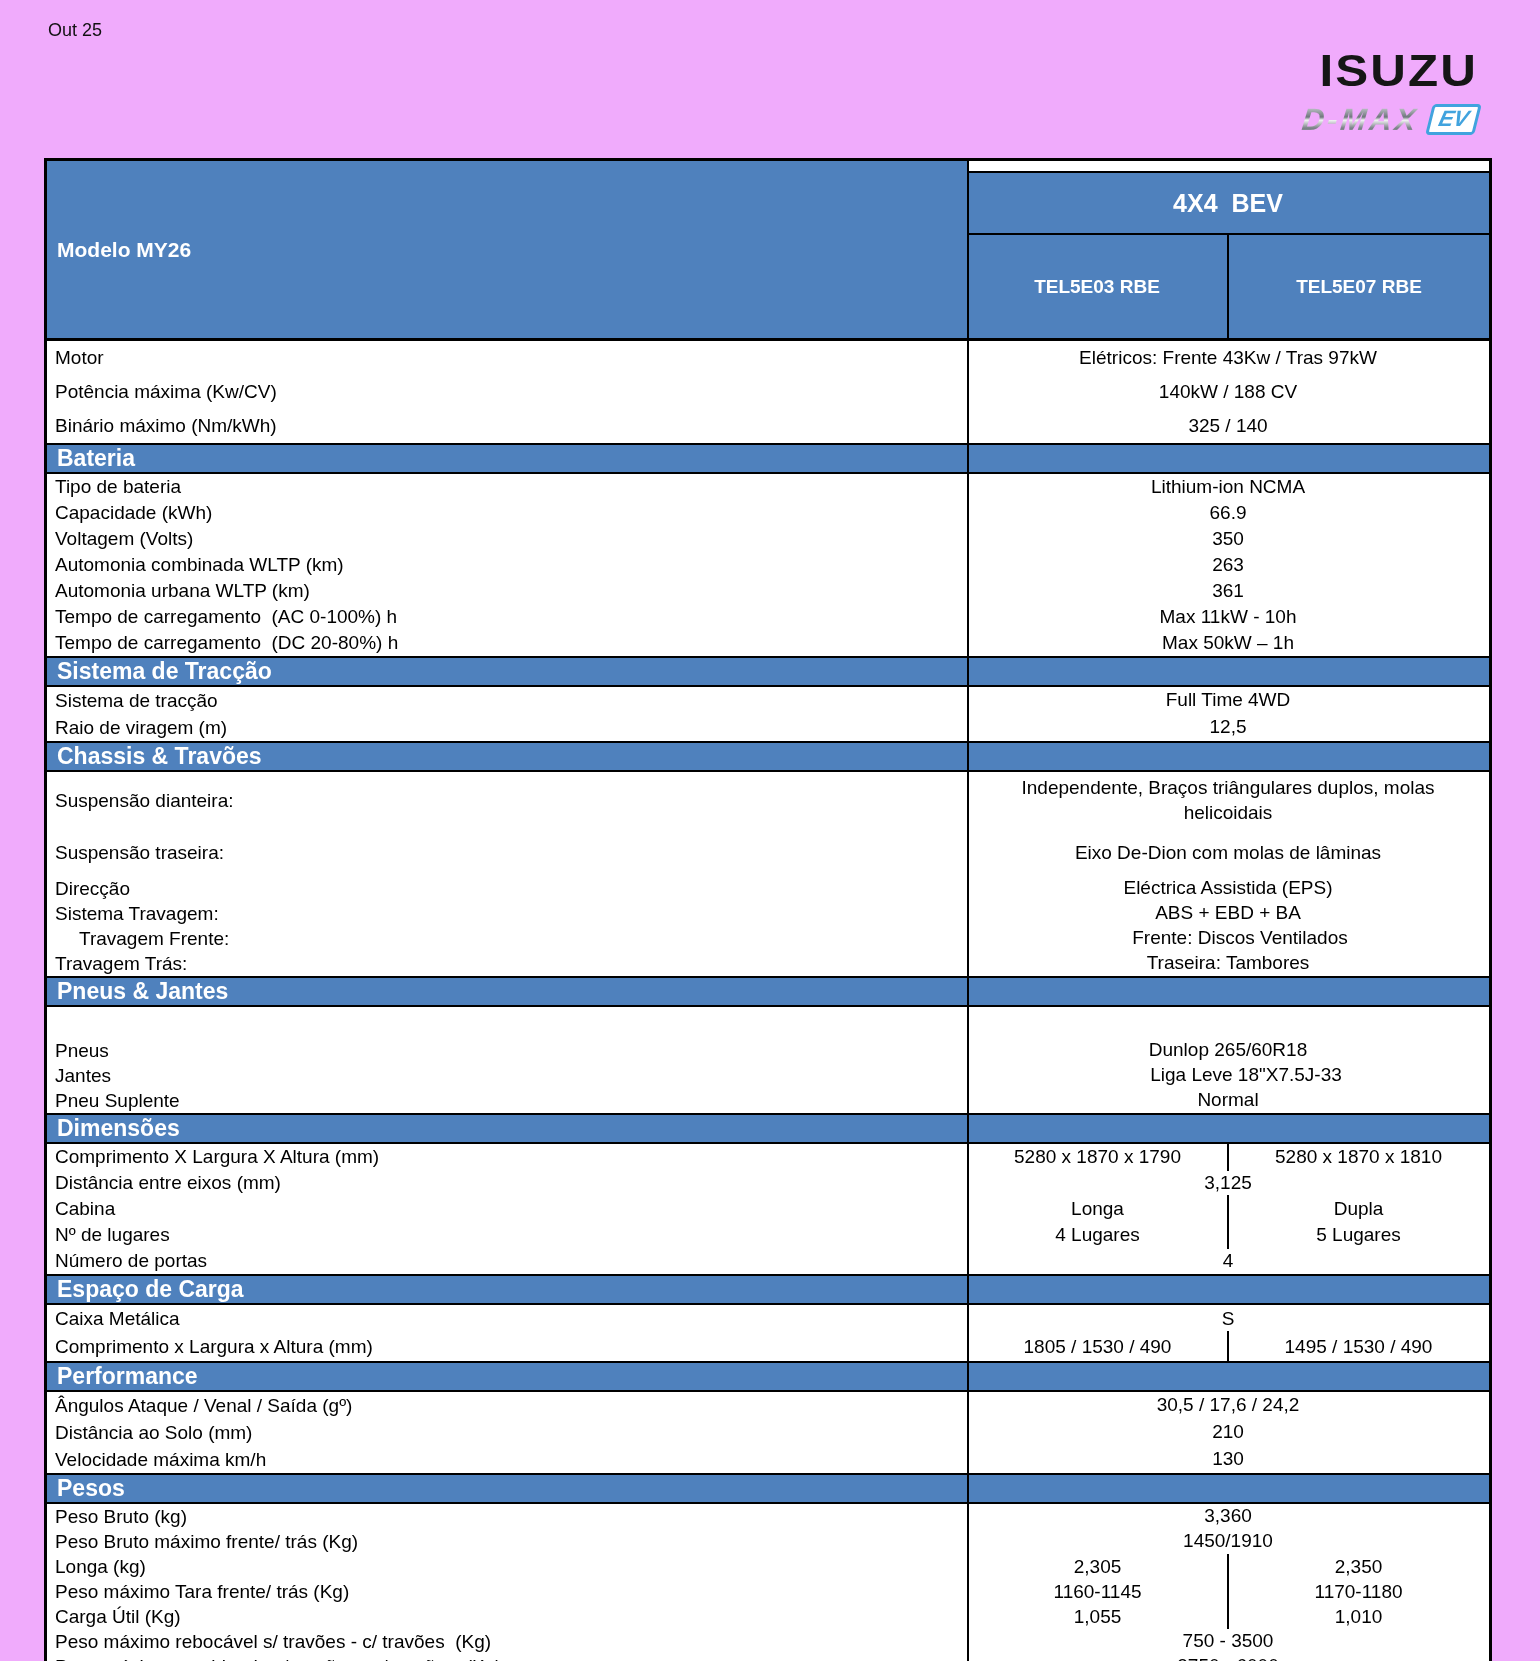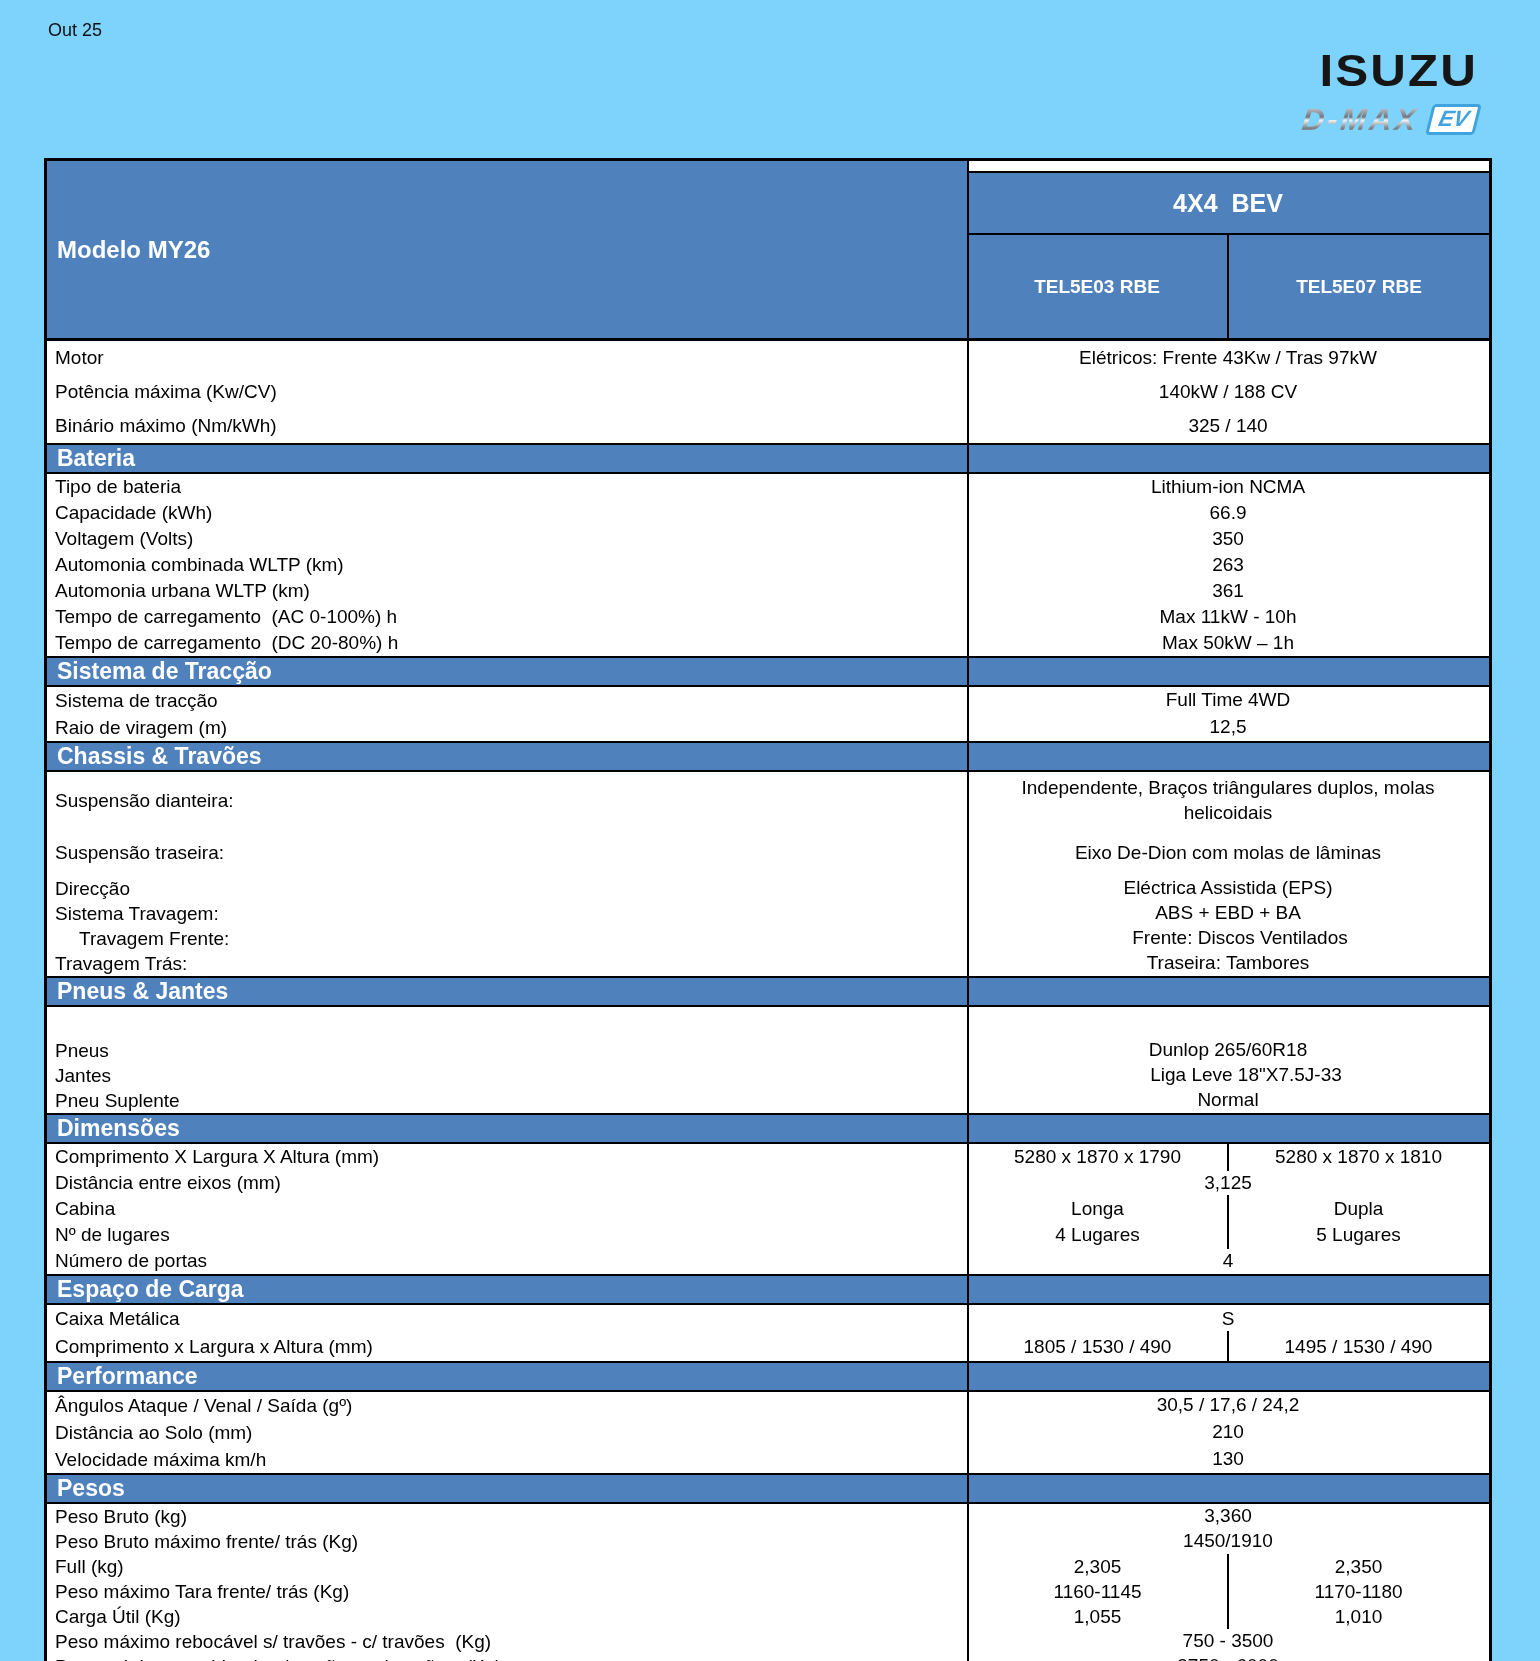--- a/index.html
+++ b/index.html
@@ -3,21 +3,21 @@
 <meta charset="utf-8">
 <style>
   * { box-sizing: border-box; margin: 0; padding: 0; }
   :root { --blue: #4f81bd; --ink: #000; }
   html, body { background: #fff; }
   body {
     width: 1540px; height: 1661px;
     font-family: "Liberation Sans", sans-serif;
     color: #000; position: relative; overflow: hidden;
   }
-  .page { position: absolute; inset: 0; background: #7dd3fc; }
+  .page { position: absolute; inset: 0; background: #f0abfc; }
 
   
   .date { position: absolute; left: 48px; top: 20px; font-size: 18px; color: #111; }
   .brand { position: absolute; right: 62px; top: 48px; text-align: right; }
   .isuzu {
     display: block; font-size: 47px; font-weight: bold; letter-spacing: 2px;
     color: #161616; transform: scale(1.05, 0.95); transform-origin: right top; line-height: 1;
   }
   .dmax-line { margin-top: 9px; display: flex; justify-content: flex-end; align-items: center; gap: 10px; }
   .dmax {
@@ -40,21 +40,21 @@
   .main-divider {
     position: absolute; left: 920px; top: 0; bottom: 0; width: 2px;
     background: var(--ink); z-index: 3;
   }
 
   
   .header { display: flex; height: 180px; border-bottom: 3px solid var(--ink); }
   .h-left {
     width: 920px; background: var(--blue); color: #fff;
     display: flex; align-items: center; padding-left: 10px;
-    font-size: 24px; font-weight: bold;
+    font-size: 21px; font-weight: bold;
   }
   .h-right { flex: 1; display: flex; flex-direction: column; background: #fff; }
   .h-gap { height: 10px; background: #fff; }
   .h-drive {
     height: 64px; background: var(--blue); color: #fff;
     border-top: 2px solid var(--ink); border-bottom: 2px solid var(--ink);
     display: flex; align-items: center; justify-content: center;
     font-size: 25px; font-weight: bold; white-space: pre;
   }
   .h-cabs, .h-codes { display: flex; background: var(--blue); color: #fff; }
@@ -366,21 +366,21 @@
               <span class="mval">3,360</span>
             </div>
           </div>
           <div class="row" style="height: 25px;">
             <div class="lab">Peso Bruto máximo frente/ trás (Kg)</div>
             <div class="vals">
               <span class="mval">1450/1910</span>
             </div>
           </div>
           <div class="row" style="height: 25px;">
-            <div class="lab">Full (kg)</div>
+            <div class="lab">Longa (kg)</div>
             <div class="vals split">
               <div class="half">2,305</div>
               <div class="half">2,350</div>
             </div>
           </div>
           <div class="row" style="height: 25px;">
             <div class="lab">Peso máximo Tara frente/ trás (Kg)</div>
             <div class="vals split">
               <div class="half">1160-1145</div>
               <div class="half">1170-1180</div>

